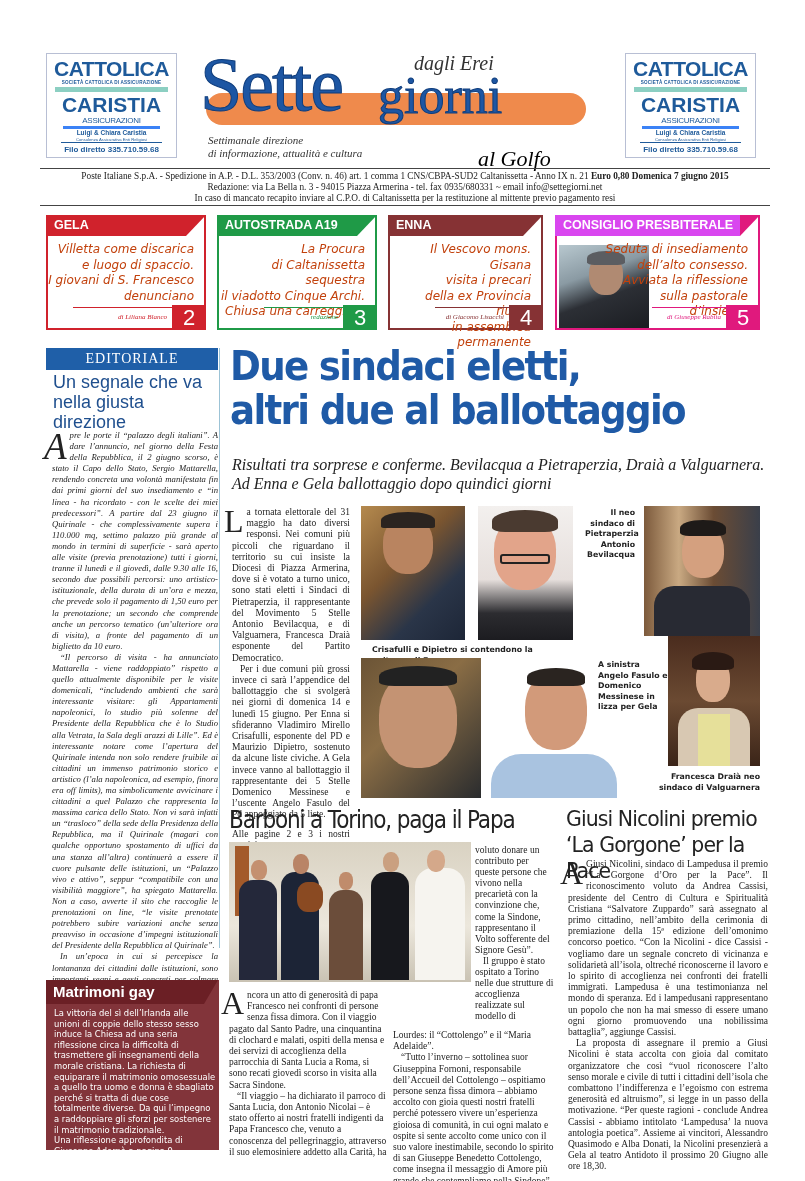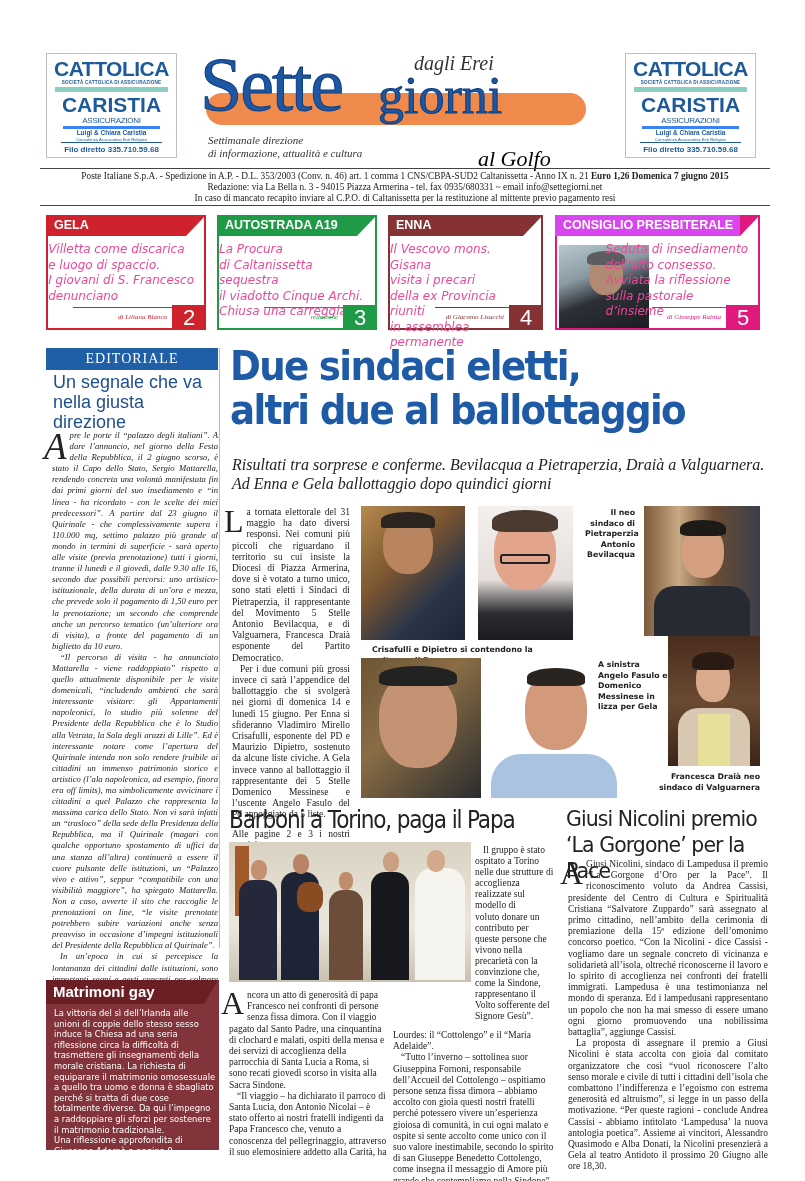--- a/index.html
+++ b/index.html
@@ -27,21 +27,21 @@
   .mast .tag{position:absolute;left:8px;top:84px;font-family:"Liberation Serif",serif;font-style:italic;font-size:11px;color:#333;line-height:13px}
 
   
   .info{position:absolute;left:40px;top:168px;width:730px;border-top:1px solid #444;border-bottom:1px solid #444;text-align:center;font-size:9.3px;line-height:11px;padding:2px 0 1px;color:#222}
   .info .b{font-weight:bold}
 
   
   .teaser{position:absolute;top:215px;height:115px;border:2px solid;background:#fff}
   .teaser .hd{position:absolute;left:-2px;top:-2px;height:21px;color:#fff;font-family:"Liberation Sans",sans-serif;font-weight:bold;font-size:12.5px;line-height:21px;padding-left:8px}
   .teaser .hd:after{content:"";position:absolute;right:-20px;top:0;border-left:20px solid;border-left-color:inherit;border-bottom:21px solid transparent}
-  .teaser .txt{position:absolute;right:10px;top:25px;text-align:left;font-family:"DejaVu Sans",sans-serif;font-style:italic;font-size:12px;line-height:15.5px;color:#ec4899}
+  .teaser .txt{position:absolute;right:10px;top:25px;text-align:right;font-family:"DejaVu Sans",sans-serif;font-style:italic;font-size:12px;line-height:15.5px;color:#c2410c}
   .teaser .line{position:absolute;bottom:20px;height:1px}
   .teaser .by{position:absolute;bottom:0;height:22px;font-style:italic;font-size:7px;line-height:22px;text-align:right;padding-right:6px}
   .teaser .num{position:absolute;right:-2px;bottom:-2px;width:34px;height:25px;color:#fff;font-family:"Liberation Sans",sans-serif;font-size:22px;line-height:25px;text-align:center}
 
   
   .edhd{position:absolute;left:46px;top:348px;width:172px;height:22px;background:#1f5fa8;color:#fff;text-align:center;font-family:"Liberation Serif",serif;font-size:14px;letter-spacing:1px;line-height:22px}
   .edtitle{position:absolute;left:53px;top:372px;width:165px;font-family:"Liberation Sans",sans-serif;font-size:18px;line-height:20px;color:#1f4f8e}
   .edbody{position:absolute;left:52px;top:430px;width:166px;font-family:"Liberation Serif",serif;font-style:italic;font-size:8.7px;line-height:11.1px;text-align:justify;color:#222}
   .edbody p{text-indent:8px}
   .edbody .drop{float:left;font-size:37px;line-height:30px;font-style:italic;margin:2px 3px 0 -8px}
@@ -111,21 +111,21 @@
   <div class="giorni">giorni</div>
   <div class="dagli">dagli Erei</div>
   <div class="golfo">al Golfo</div>
   <div class="tag">
     <div>Settimanale direzione</div>
     <div>di informazione, attualità e cultura</div>
   </div>
 </div>
 
 <div class="info">
-  <div><span>Poste Italiane S.p.A. - Spedizione in A.P. - D.L. 353/2003 (Conv. n. 46) art. 1 comma 1 CNS/CBPA-SUD2 Caltanissetta - Anno IX n. 21</span> <span class="b">Euro 1,26 Domenica 7 giugno 2015</span></div>
+  <div><span>Poste Italiane S.p.A. - Spedizione in A.P. - D.L. 353/2003 (Conv. n. 46) art. 1 comma 1 CNS/CBPA-SUD2 Caltanissetta - Anno IX n. 21</span> <span class="b">Euro 0,80 Domenica 7 giugno 2015</span></div>
   <div>Redazione: via La Bella n. 3 - 94015 Piazza Armerina - tel. fax 0935/680331 ~ email info@settegiorni.net</div>
   <div>In caso di mancato recapito inviare al C.P.O. di Caltanissetta per la restituzione al mittente previo pagamento resi</div>
 </div>
 
 <div class="teaser" id="t0" style="left: 46px; width: 160px; border-color: rgb(208, 34, 44);">
   <div class="hd" style="background: rgb(208, 34, 44); border-left-color: rgb(208, 34, 44); width: calc(100% - 16px);">GELA</div>
   <div class="txt">
     <div>Villetta come discarica</div>
     <div>e luogo di spaccio.</div>
     <div>I giovani di S. Francesco</div>
@@ -255,22 +255,22 @@
   <div style="position:absolute;left:64px;top:12px;width:16px;height:20px;border-radius:45%;background:#b98466"></div>
   <div style="position:absolute;left:68px;top:40px;width:26px;height:30px;border-radius:40%;background:#8a4a22"></div>
   <div style="position:absolute;left:100px;top:48px;width:34px;height:90px;background:#6b4d3a;border-radius:14px 14px 0 0"></div>
   <div style="position:absolute;left:110px;top:30px;width:14px;height:18px;border-radius:45%;background:#c08c6c"></div>
   <div style="position:absolute;left:142px;top:30px;width:38px;height:108px;background:#17181d;border-radius:14px 14px 0 0"></div>
   <div style="position:absolute;left:154px;top:10px;width:16px;height:20px;border-radius:45%;background:#caa080"></div>
   <div style="position:absolute;left:186px;top:26px;width:50px;height:112px;background:#f6f4ef;border-radius:18px 18px 0 0"></div>
   <div style="position:absolute;left:198px;top:8px;width:18px;height:22px;border-radius:45%;background:#d4a88a"></div>
 </div>
 <div class="barside">
+  <p style="text-indent:0">voluto donare un contributo per queste persone che vivono nella precarietà con la convinzione che, come la Sindone, rappresentano il Volto sofferente del Signore Gesù”.</p>
   <p>Il gruppo è stato ospitato a Torino nelle due strutture di accoglienza realizzate sul modello di</p>
-  <p style="text-indent:0">voluto donare un contributo per queste persone che vivono nella precarietà con la convinzione che, come la Sindone, rappresentano il Volto sofferente del Signore Gesù”.</p>
 </div>
 <div class="barc1">
   <p style="text-indent:0"><span class="drop">A</span><span>ncora un atto di generosità di papa Francesco nei confronti di persone senza fissa dimora. Con il viaggio pagato dal Santo Padre, una cinquantina di clochard e malati, ospiti della mensa e dei servizi di accoglienza della parrocchia di Santa Lucia a Roma, si sono recati giovedì scorso in visita alla Sacra Sindone.</span></p>
   <p>“Il viaggio – ha dichiarato il parroco di Santa Lucia, don Antonio Nicolai – è stato offerto ai nostri fratelli indigenti da Papa Francesco che, venuto a conoscenza del pellegrinaggio, attraverso il suo elemosiniere addetto alla Carità, ha</p>
 </div>
 <div class="barc2">
   <p class="top">Lourdes: il “Cottolengo” e il “Maria Adelaide”.</p>
   <p>“Tutto l’inverno – sottolinea suor Giuseppina Fornoni, responsabile dell’Accueil del Cottolengo – ospitiamo persone senza fissa dimora – abbiamo accolto con gioia questi nostri fratelli perché potessero vivere un’esperienza gioiosa di comunità, in cui ogni malato e ospite si sente accolto come unico con il suo valore inestimabile, secondo lo spirito di san Giuseppe Benedetto Cottolengo, come insegna il messaggio di Amore più grande che contempliamo nella Sindone”.</p>
 </div>
 

